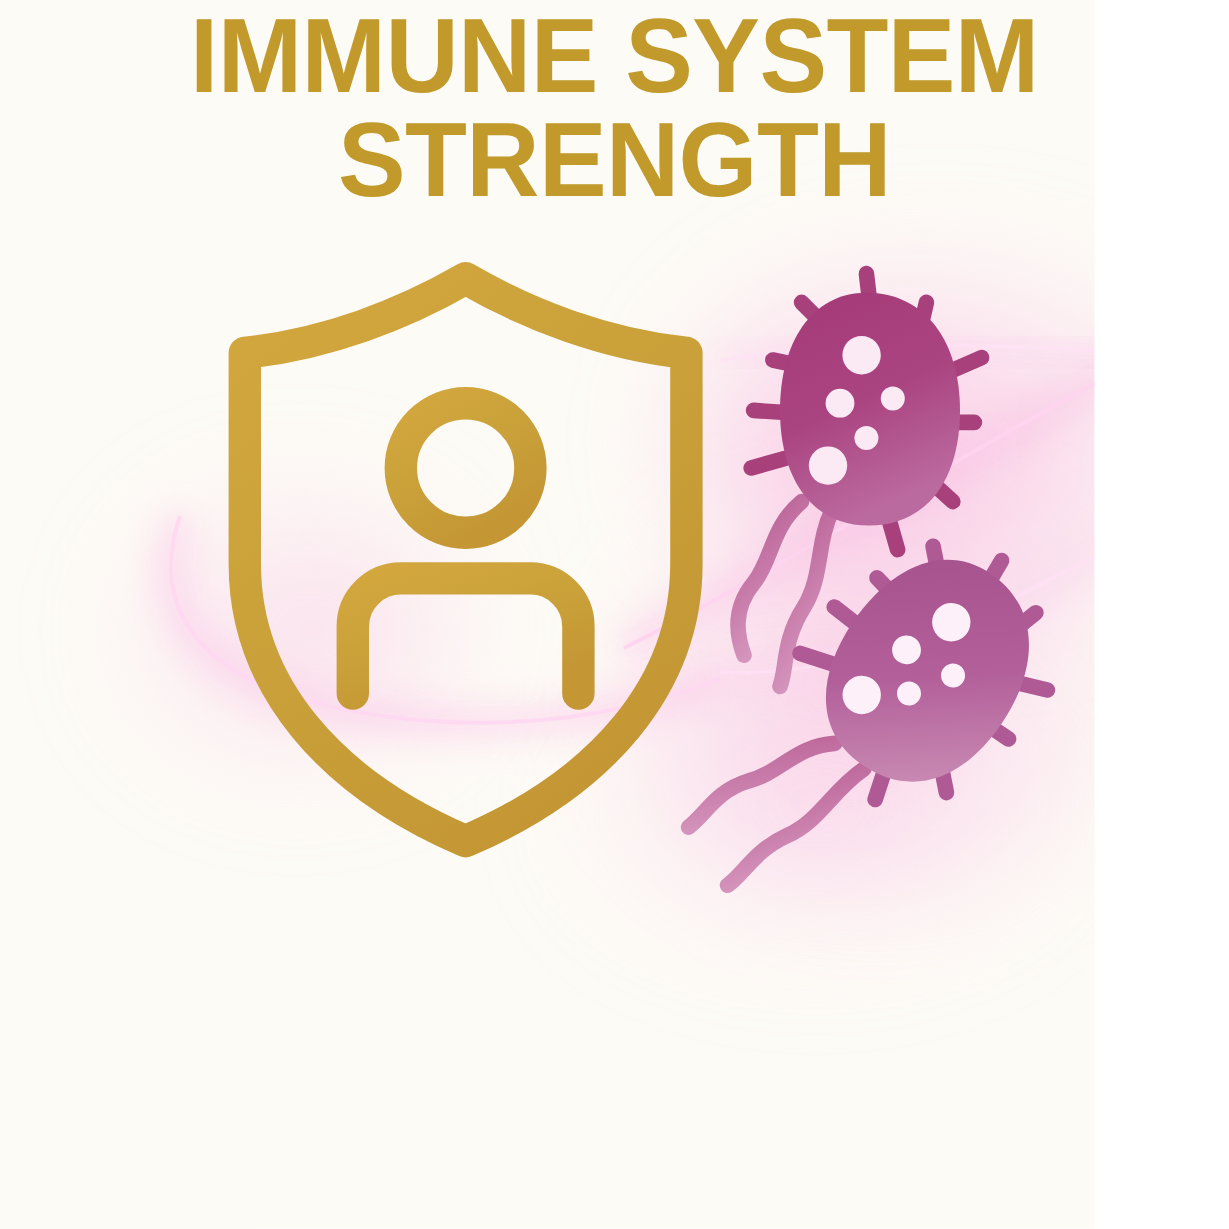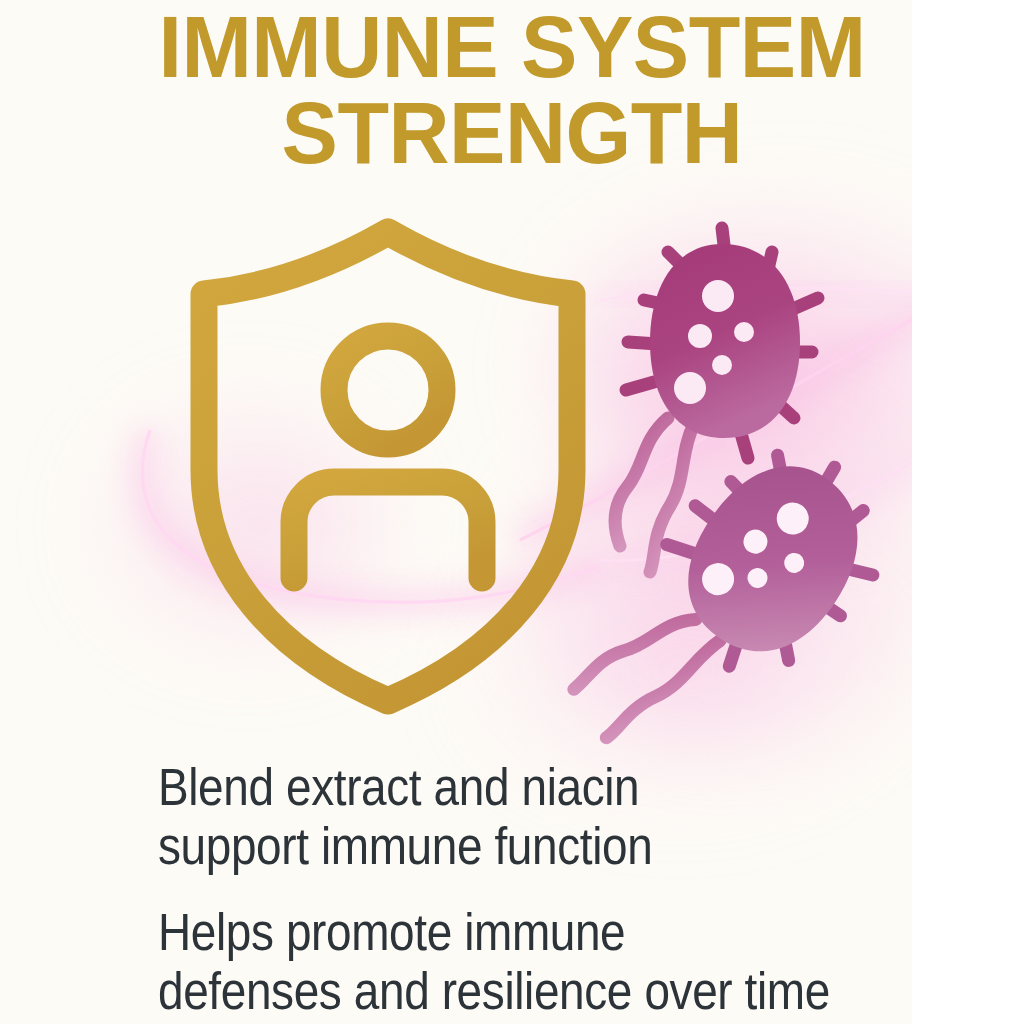--- a/index.html
+++ b/index.html
@@ -264,20 +264,14 @@
         <circle cx="748" cy="554" r="12"></circle>
         <circle cx="770" cy="583" r="10"></circle>
         <circle cx="738" cy="606" r="16"></circle>
       </g>
     </g>
   </svg>
 
   <div class="headline">IMMUNE SYSTEM
 STRENGTH</div>
 
-  <div class="body-copy">
-    <div class="claim">Blend extract and niacin
-support immune function</div>
-    <div class="claim">Helps promote immune
-defenses and resilience over time</div>
-  </div>
 
 </div>
 
 </body></html>

